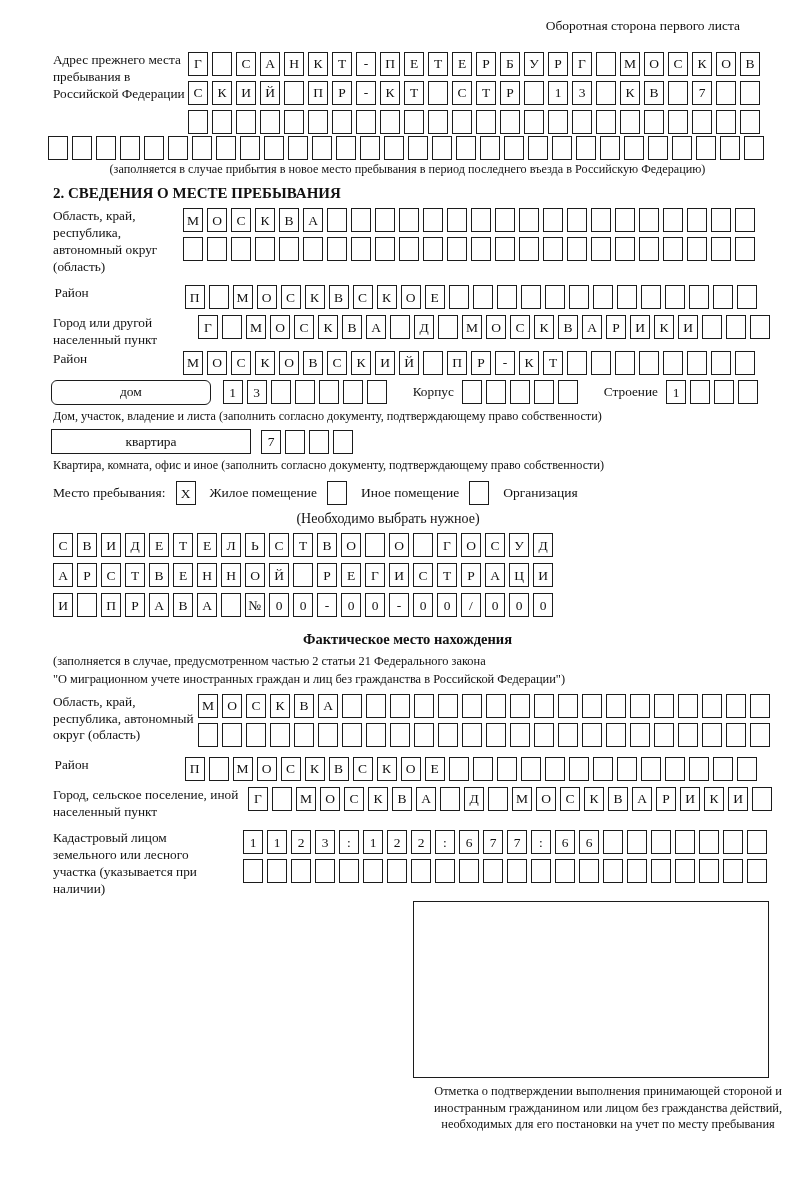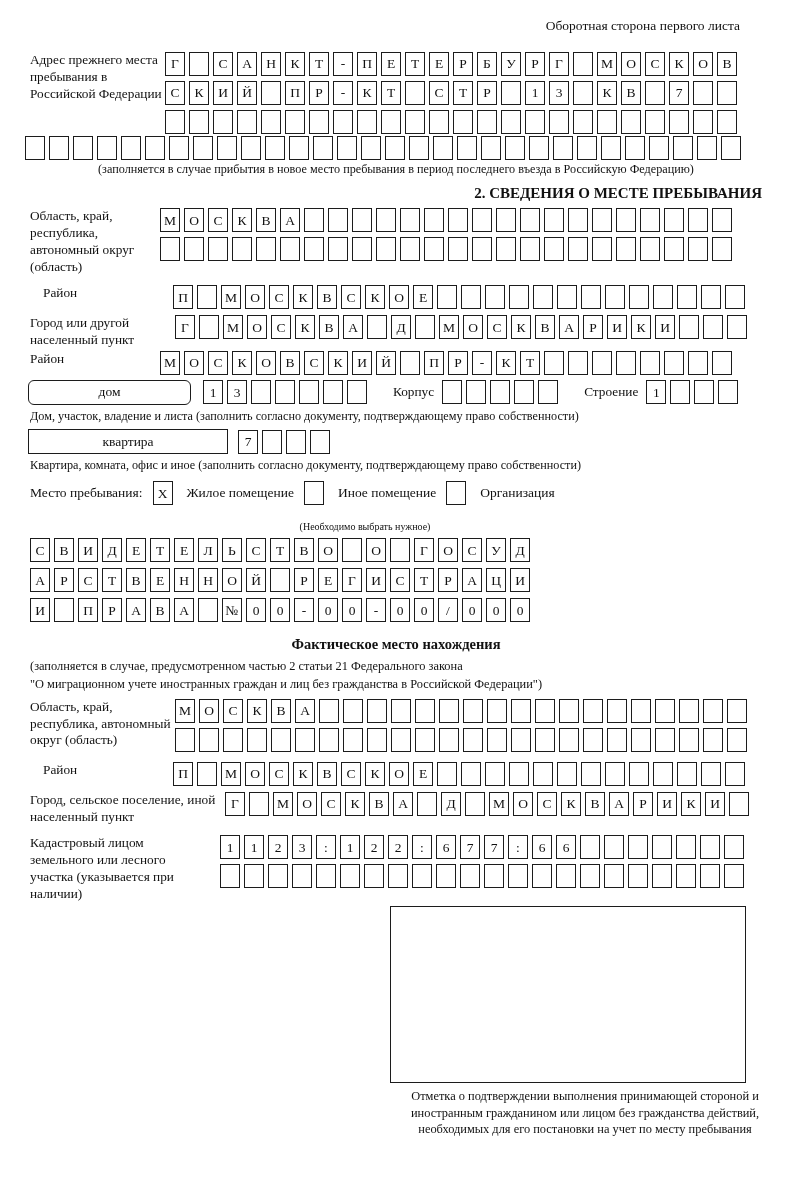--- a/index.html
+++ b/index.html
@@ -1,20 +1,20 @@
 <!DOCTYPE html>
 <html><head>
 <meta charset="utf-8">
 <style>
   html,body{margin:0;padding:0;background:#fff;}
   .page{
     position:relative;width:800px;height:1180px;overflow:hidden;
     background:#fff;color:#111;
     font-family:"Liberation Serif", serif;
-    box-sizing:border-box;padding:18px 38px 0 30px;
+    box-sizing:border-box;padding:18px 38px 0 53px;
   }
   .header-note{text-align:right;font-size:13.5px;padding-right:22px;margin-bottom:18px;}
   .flexrow{display:flex;align-items:flex-start;}
   .label{font-size:13.3px;line-height:1.26;}
   .w135{width:135px;flex:0 0 135px;}
   .w130{width:130px;flex:0 0 130px;}
   .w145{width:145px;flex:0 0 145px;}
   .w195{width:195px;flex:0 0 195px;}
   .w190{width:190px;flex:0 0 190px;}
   .w190 .inner{width:155px;}
@@ -24,39 +24,39 @@
     display:inline-flex;align-items:center;justify-content:center;
     width:20px;height:24px;flex:0 0 20px;box-sizing:border-box;
     border:1.5px solid #1c1c1c;margin-right:4px;background:#fff;
     font-size:13.5px;line-height:1;
   }
   .mb5{margin-bottom:5px;}
   .mb6{margin-bottom:6px;justify-content:center;}
   .row4{margin-left:-5px;margin-top:2px;}
   .caption{font-size:12.2px;line-height:1.25;}
   .center{text-align:center;}
-  .sect-title{font-size:15px;font-weight:bold;text-align:right;margin:8px 0 6px 0;}
+  .sect-title{font-size:15px;font-weight:bold;text-align:left;margin:8px 0 6px 0;}
   .sub-title{font-size:14.5px;font-weight:bold;text-align:center;margin:8px 0 5px 0;}
   .mt2{margin-top:2px;}
   .blk{margin-bottom:10px;}
   .dom-row{display:flex;align-items:center;margin:5px 0 4px 0;}
   .wide-box{
     display:inline-flex;align-items:center;justify-content:center;
     box-sizing:border-box;border:1.5px solid #1c1c1c;height:25px;
     font-size:13.5px;background:#fff;
   }
   .dom-box{width:163px;margin-right:12px;margin-left:-2px;border-radius:6px;}
   .kv-box{width:200px;margin-right:10px;margin-left:-2px;}
   .inline-label{font-size:13.3px;margin:0 8px 0 22px;}
   .mesto-row{display:flex;align-items:center;margin:8px 0 2px 0;font-size:13.5px;}
   .mesto-row .cells{margin:0 10px;}
   .opt1m{margin-left:10px;}
   .gap2{margin-left:26px;}
   .gap3{margin-left:30px;}
-  .choose-note{font-size:10px;text-align:center;width:430px;margin:16px 0 6px 120px;}
+  .choose-note{font-size:14px;text-align:center;width:430px;margin:6px 0 6px 120px;}
   .doc-rows .cells{margin-bottom:6px;}
   .fact-note{font-size:12.4px;text-align:left;line-height:1.4;margin-bottom:6px;}
   .stamp-box{
     margin-left:360px;width:356px;height:177px;
     border:1.6px solid #1c1c1c;box-sizing:border-box;background:#fff;
   }
   .stamp-caption{
     margin:5px 0 0 345px;width:420px;text-align:center;
     font-size:12.4px;line-height:1.32;
   }

